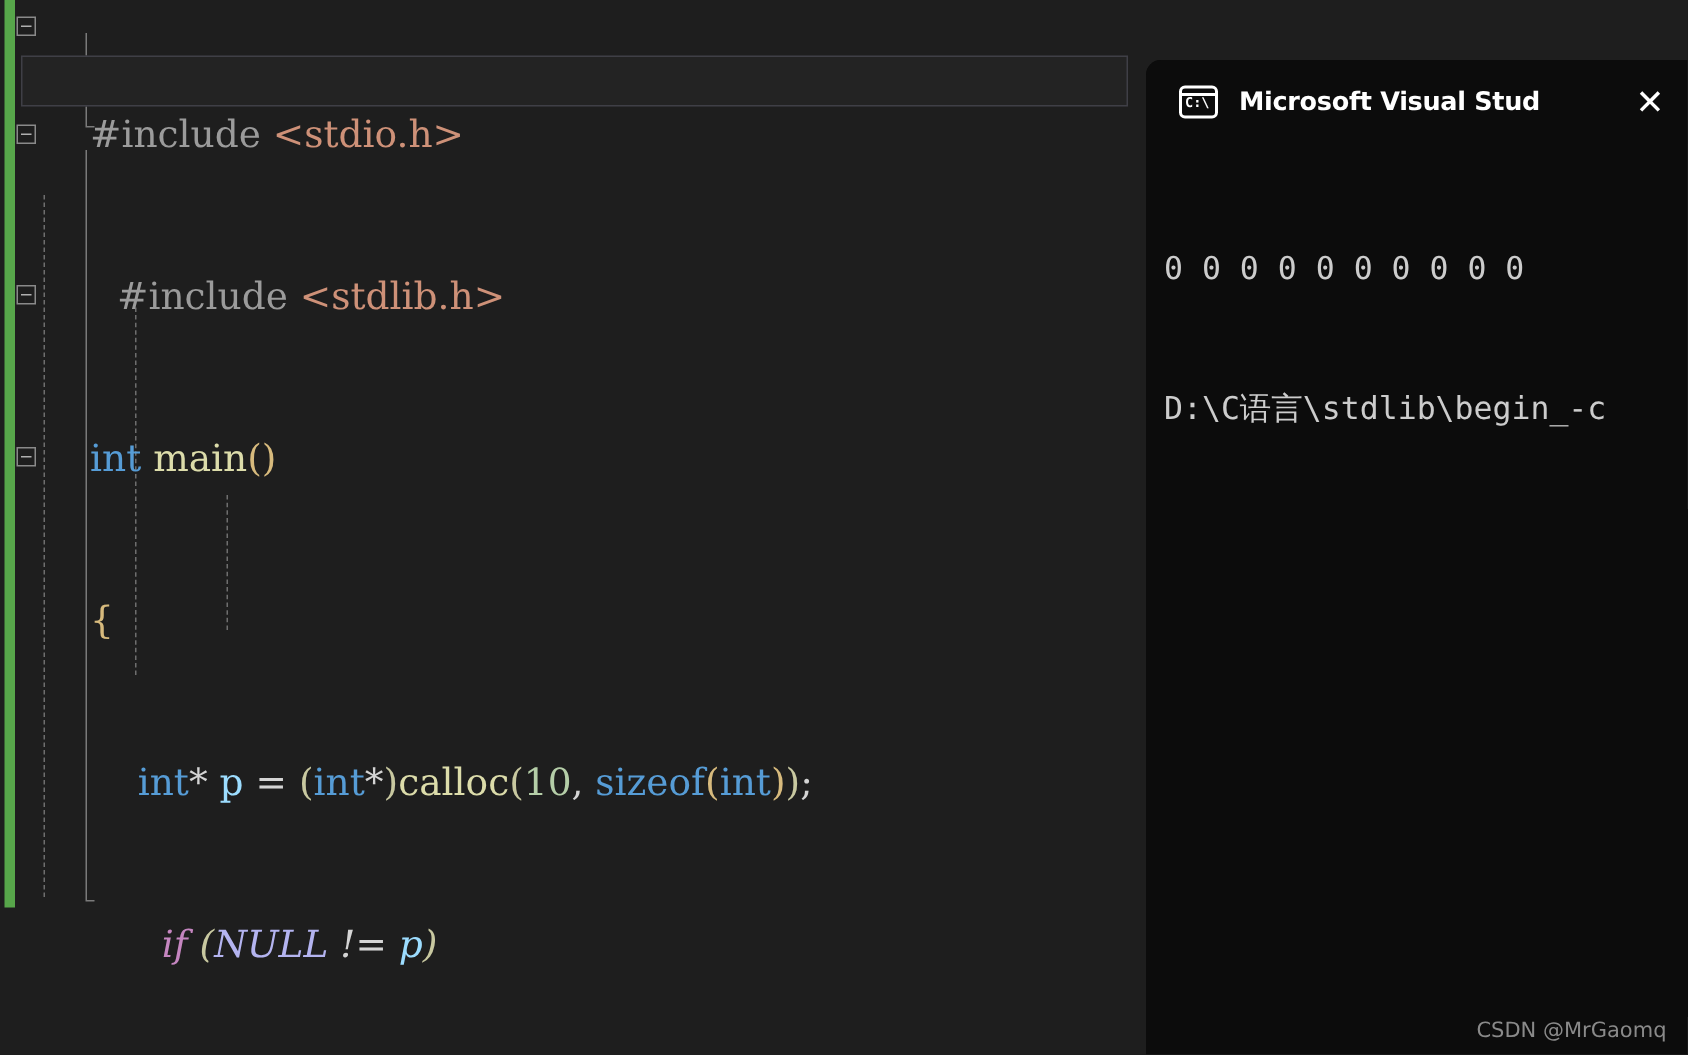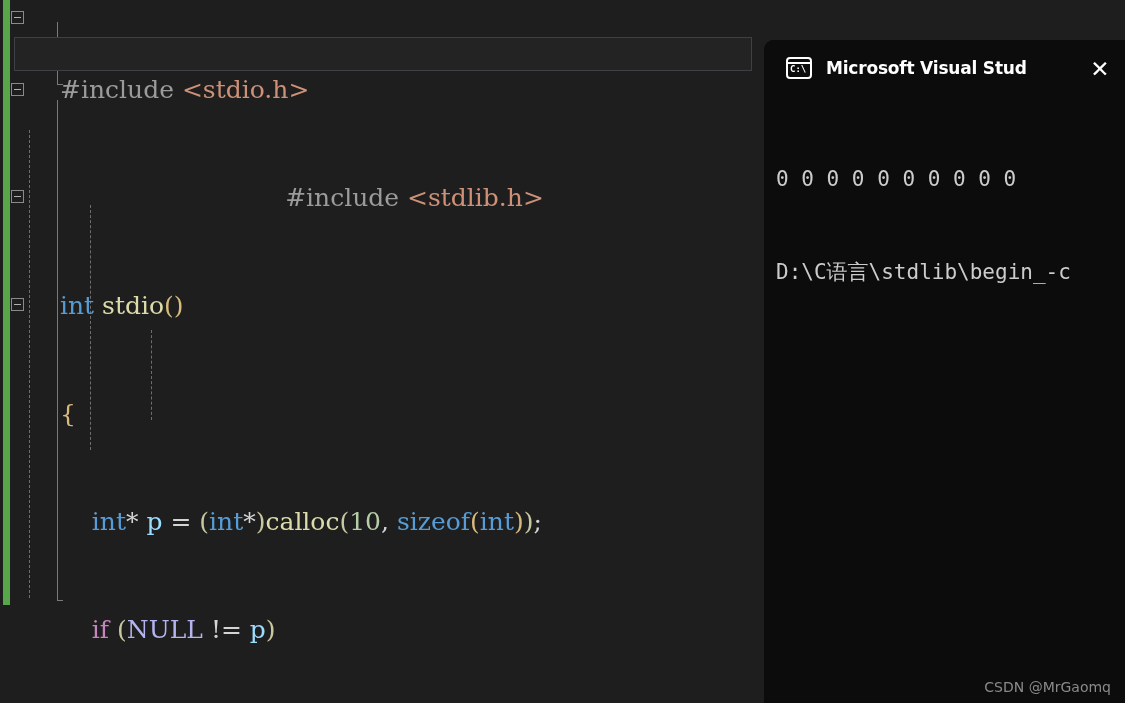--- a/index.html
+++ b/index.html
@@ -231,25 +231,25 @@
 
   <div class="fold" style="left:11px; top:11px;"></div>
   <div class="fold" style="left:11px; top:83px;"></div>
   <div class="fold" style="left:11px; top:190px;"></div>
   <div class="fold" style="left:11px; top:298px;"></div>
 
   <div id="current-line-box"></div>
 
   <div id="code-area">
     <div class="code-line" style="padding-left:26px;"><span class="txt"><span class="pre">#include</span> <span class="str">&lt;stdio.h&gt;</span></span></div>
-    <div class="code-line" style="padding-left:30px;text-align:center;"><span class="txt"><span class="pre">#include</span> <span class="str">&lt;stdlib.h&gt;</span></span></div>
-    <div class="code-line" style="padding-left:26px;"><span class="txt"><span class="k">int</span> <span class="fn">stdio</span><span class="br1">()</span></span></div>
+    <div class="code-line" style="padding-left:44px;"><span class="txt"><span class="pre">#include</span> <span class="str">&lt;stdlib.h&gt;</span></span></div>
+    <div class="code-line" style="padding-left:26px;"><span class="txt"><span class="k">int</span> <span class="fn">main</span><span class="br1">()</span></span></div>
     <div class="code-line" style="padding-left:26px;"><span class="txt"><span class="br1">{</span></span></div>
     <div class="code-line" style="padding-left:26px;"><span class="txt">    <span class="k">int</span><span class="pun">*</span> <span class="id">p</span> <span class="pun">=</span> <span class="br2">(</span><span class="k">int</span><span class="pun">*</span><span class="br2">)</span><span class="fn">calloc</span><span class="br2">(</span><span class="num">10</span><span class="pun">,</span> <span class="k">sizeof</span><span class="br1">(</span><span class="k">int</span><span class="br1">)</span><span class="br2">)</span><span class="pun">;</span></span></div>
-    <div class="code-line" style="padding-left:26px;"><span class="txt">    <span class="kc">if</span> <span class="br2">(</span><span class="mac">NULL</span> <span class="pun">!=</span> <span class="id">p</span><span class="br2">)</span></span></div>
+    <div class="code-line" style="padding-left:42px;font-style:italic;"><span class="txt">    <span class="kc">if</span> <span class="br2">(</span><span class="mac">NULL</span> <span class="pun">!=</span> <span class="id">p</span><span class="br2">)</span></span></div>
     
     
     
     
     
     
     
     
     
     

